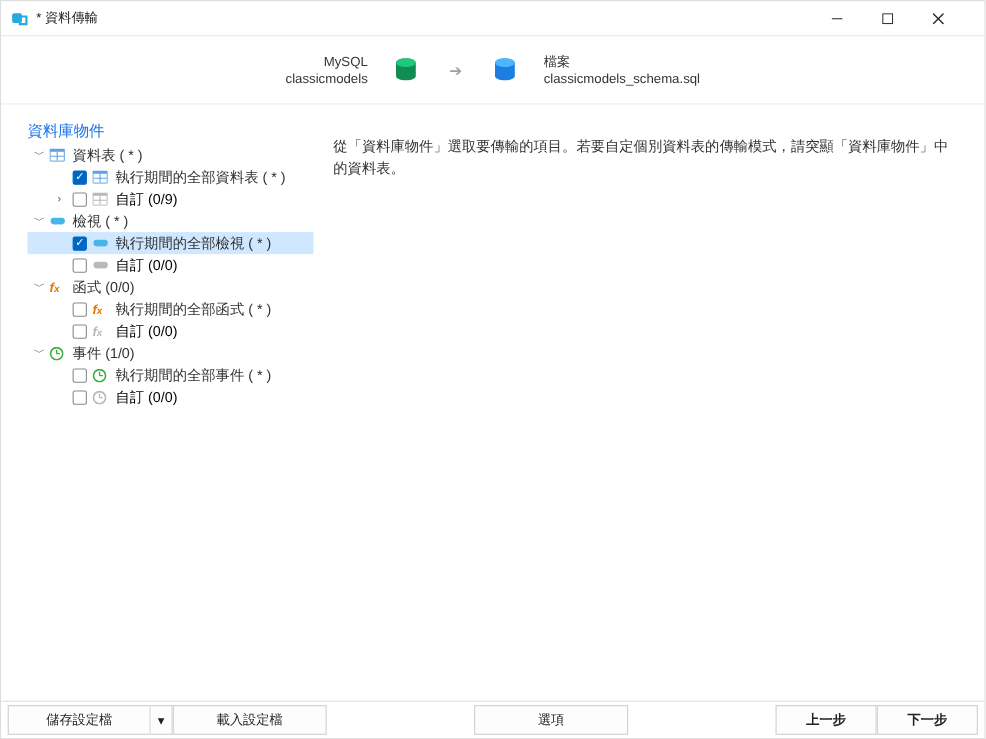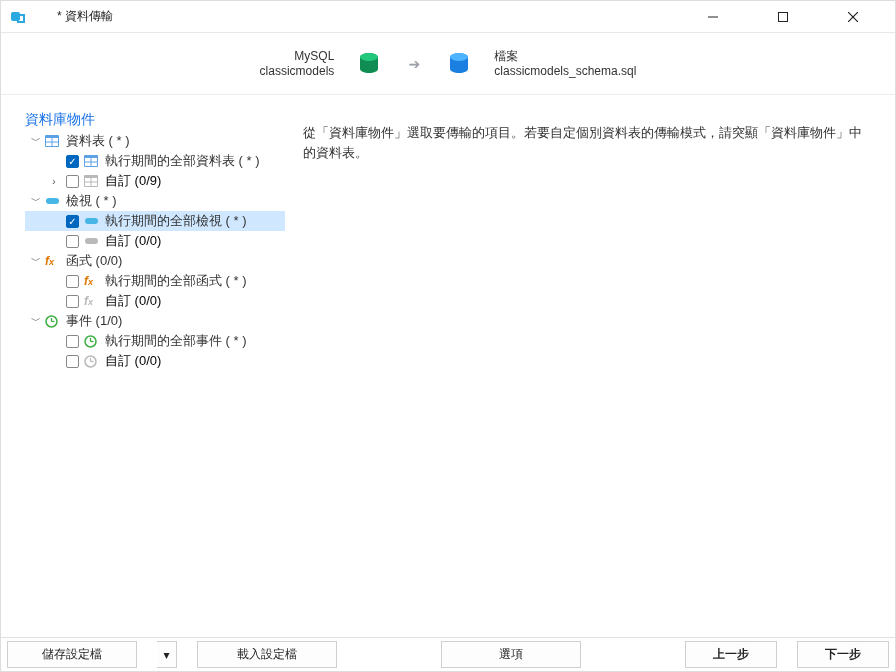--- a/index.html
+++ b/index.html
@@ -1,17 +1,17 @@
 <!DOCTYPE html>
 <html><head>
 <meta charset="utf-8">
 <style>
 * { box-sizing: border-box; margin: 0; padding: 0; font-family: "Microsoft JhengHei", "Segoe UI", sans-serif; }
 body { width: 896px; height: 672px; background: #fff; overflow: hidden; border: 1px solid #ddd; display: flex; flex-direction: column; }
-.titlebar { height: 32px; display: flex; align-items: center; padding: 0 19px 0 8px; border-bottom: 1px solid #e8e8e8; gap: 24px; }
+.titlebar { height: 32px; display: flex; align-items: center; padding: 0 19px 0 8px; border-bottom: 1px solid #e8e8e8; }
 .titlebar .app-icon { width: 18px; height: 18px; margin-right: 6px; display: inline-flex; align-items: center; justify-content: center; }
 .titlebar .title { font-size: 12px; color: #222; flex: 0 0 auto; }
 .titlebar .spacer { flex: 1; }
 .winbtn { width: 46px; height: 30px; display: inline-flex; align-items: center; justify-content: center; color: #222; }
 .header-area { height: 62px; display: flex; align-items: center; justify-content: center; gap: 24px; border-bottom: 1px solid #ececec; }
 .src-label, .dst-label { font-size: 12px; color: #333; line-height: 15px; }
 .src-label { text-align: right; }
 .dst-label { text-align: left; }
 .db-cyl { width: 22px; height: 24px; display: inline-block; }
 .arrow-icon { width: 20px; text-align: center; color: #9aa0a6; font-size: 14px; }
@@ -23,21 +23,21 @@
 .node.selected { background: #cfe8ff; }
 .chev { width: 14px; color: #555; font-size: 10px; display: inline-flex; justify-content: center; }
 .chev.hidden { visibility: hidden; }
 .cb { width: 13px; height: 13px; border: 1px solid #888; border-radius: 2px; margin: 0 3px; display: inline-flex; align-items: center; justify-content: center; font-size: 10px; color: #fff; }
 .cb.checked { background: #0067c0; border-color: #0067c0; }
 .ico { width: 16px; height: 14px; display: inline-flex; align-items: center; justify-content: flex-start; margin-right: 3px; }
 .lbl { }
 .dim { color: #000000; }
 .indent1 { padding-left: 22px; }
 .content { flex: 1; padding: 28px 22px 12px 12px; font-size: 13px; color: #333; line-height: 20px; }
-.footer { height: 34px; border-top: 1px solid #e0e0e0; display: flex; align-items: stretch; padding: 3px 6px; gap: 20px; }
+.footer { height: 34px; border-top: 1px solid #e0e0e0; display: flex; align-items: stretch; padding: 3px 6px; gap: 0; }
 .btn { border: 1px solid #cfcfcf; background: #fdfdfd; font-size: 12px; color: #222; display: inline-flex; align-items: center; justify-content: center; cursor: pointer; }
 .btn.save { width: 130px; }
 .btn.dd { width: 20px; border-left: none; }
 .btn.load { width: 140px; margin-left: 0; text-align: center; }
 .btn.opt { width: 140px; }
 .btn.prev, .btn.next { width: 92px; font-weight: bold; }
 .footer .gap { flex: 1; }
 svg { display: block; }
 </style>
 </head>

